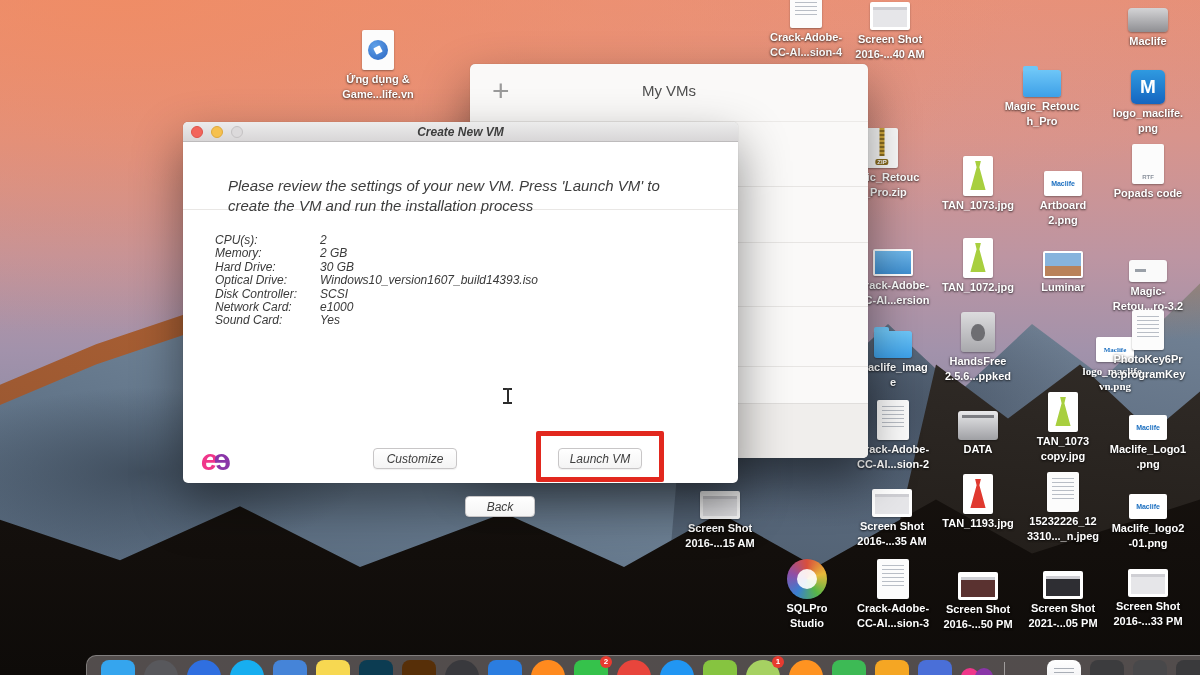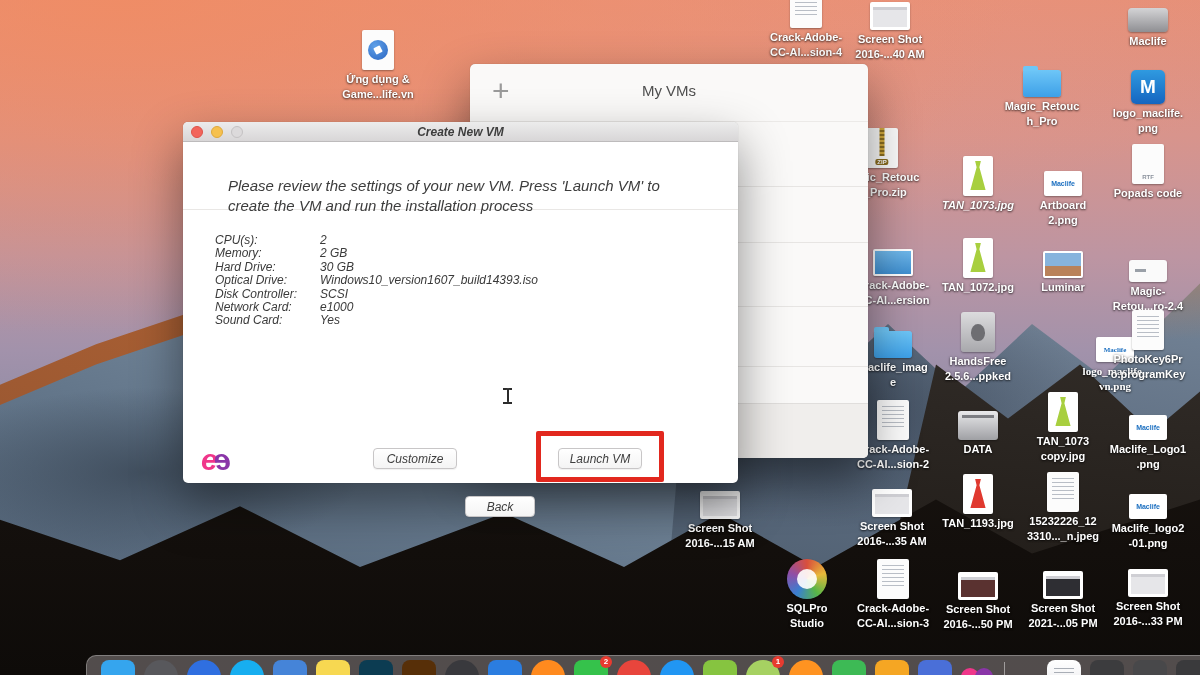--- a/index.html
+++ b/index.html
@@ -227,21 +227,21 @@
         <div class="glyph">
           <span class="g g-zip">
             <span class="itxt">ZIP</span>
           </span>
         </div>
         <div class="lbl">
           <div>Magic_Retouc</div>
           <div>h_Pro.zip</div>
         </div>
       </div>
-      <div class="tile" style="left: 923px; top: 152px; font-style: italic;">
+      <div class="tile" style="left: 923px; top: 152px;">
         <div class="glyph">
           <span class="g g-dress"></span>
         </div>
         <div class="lbl">
           <div>TAN_1073.jpg</div>
         </div>
       </div>
       <div class="tile" style="left: 1008px; top: 152px;">
         <div class="glyph">
           <span class="g g-mlcard">
@@ -287,21 +287,21 @@
         <div class="lbl">
           <div>Luminar</div>
         </div>
       </div>
       <div class="tile" style="left: 1093px; top: 238px;">
         <div class="glyph">
           <span class="g g-dmg"></span>
         </div>
         <div class="lbl">
           <div>Magic-</div>
-          <div>Retou...ro-2.4</div>
+          <div>Retou...ro-3.2</div>
         </div>
       </div>
       <div class="tile" style="left: 838px; top: 314px;">
         <div class="glyph">
           <span class="g g-folder"></span>
         </div>
         <div class="lbl">
           <div>maclife_imag</div>
           <div>e</div>
         </div>

